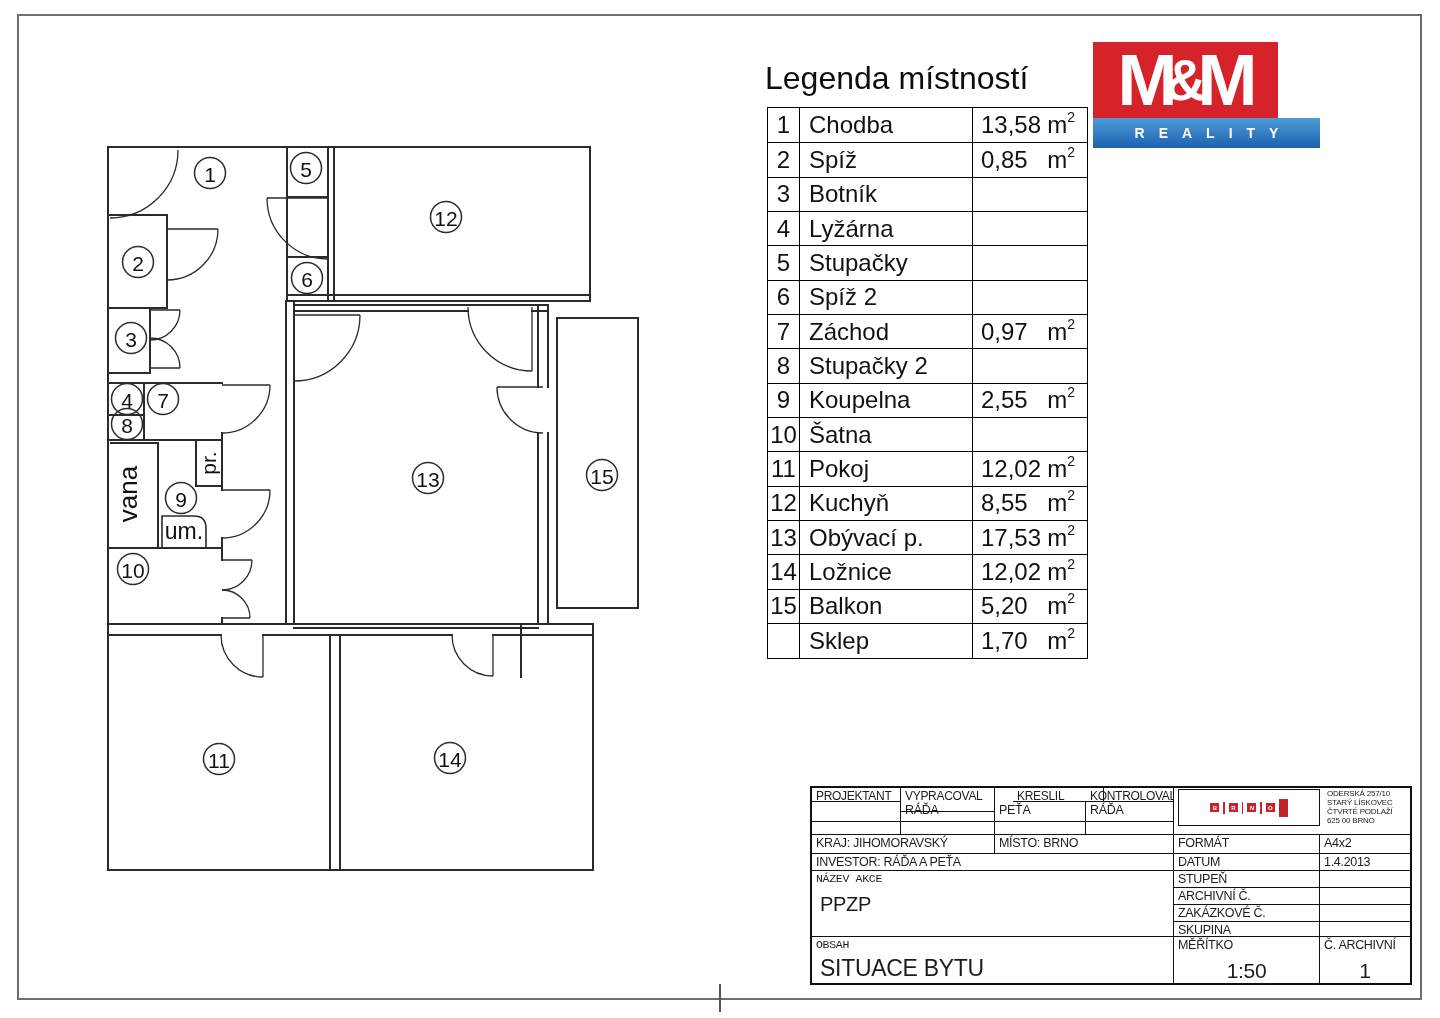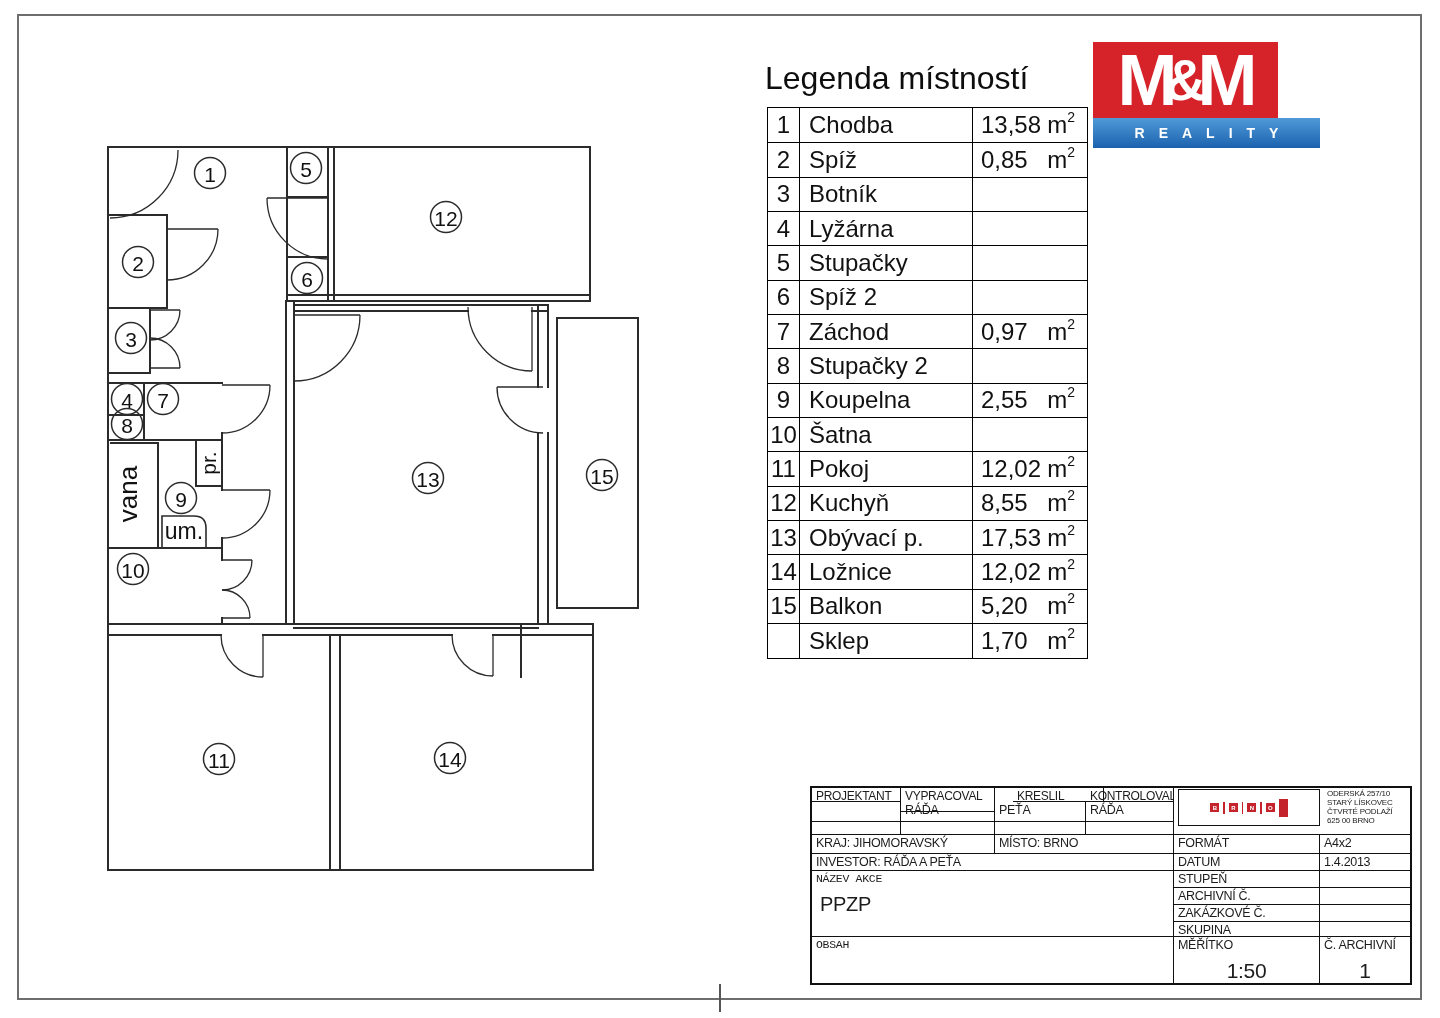--- a/index.html
+++ b/index.html
@@ -338,20 +338,21 @@
 
     <div class="cell br bb" style="left:0;top:66px;width:362px;height:17px">INVESTOR: RÁĎA A PEŤA</div>
 
     <div class="cell br bb" style="left:0;top:83px;width:362px;height:66px">
       <div class="big-label">NÁZEV AKCE</div>
       <div class="ppzp">PPZP</div>
     </div>
 
     <div class="cell br" style="left:0;top:149px;width:362px;height:46px">
       <div class="big-label">OBSAH</div>
+      <div class="obsah-val">SITUACE BYTU</div>
     </div>
 
     <div class="cell bb brno-cell" style="left:362px;top:0;width:236px;height:47px">
       <div class="brno-box" id="brno-box">
           <div class="brno-sq" style="background: rgb(196, 35, 43);">B</div>
           <div class="brno-sep" style="background: rgb(196, 35, 43);"></div>
           <div class="brno-sq" style="background: rgb(196, 35, 43);">R</div>
           <div class="brno-sep" style="background: rgb(196, 35, 43);"></div>
           <div class="brno-sq" style="background: rgb(196, 35, 43);">N</div>
           <div class="brno-sep" style="background: rgb(196, 35, 43);"></div>

